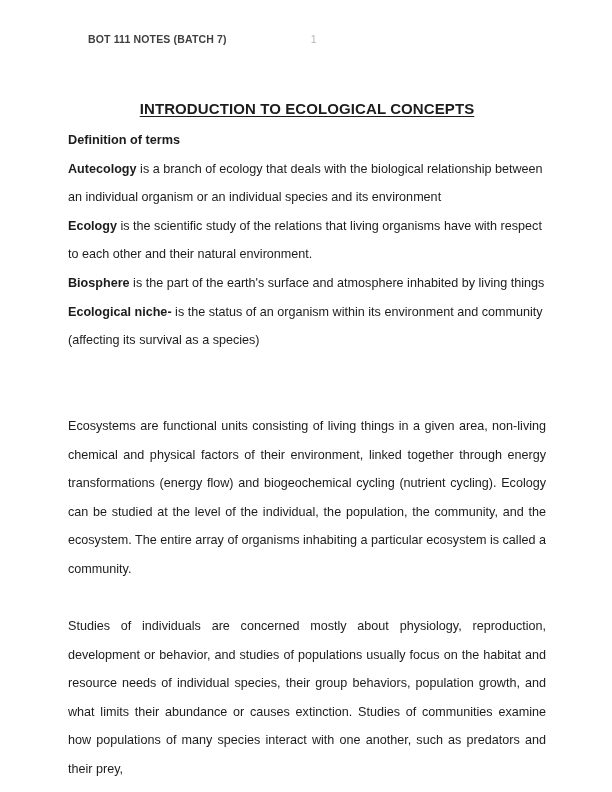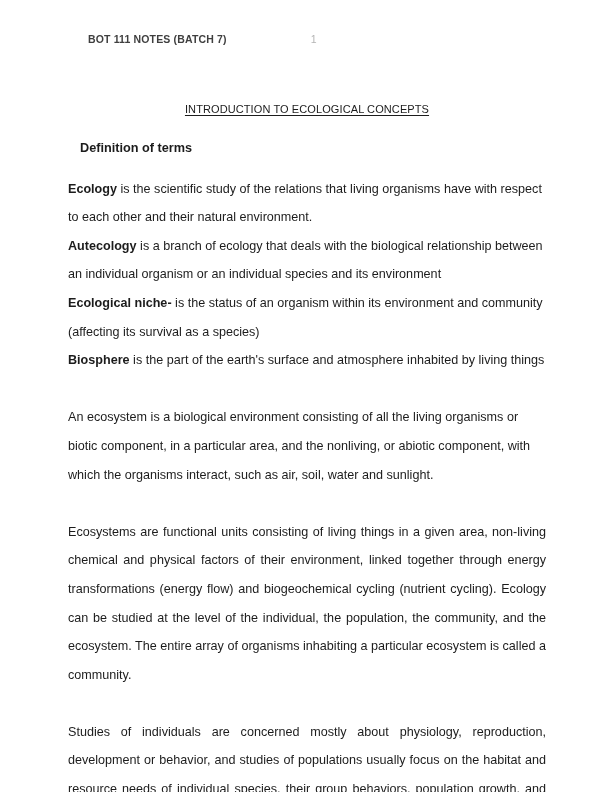--- a/index.html
+++ b/index.html
@@ -48,35 +48,35 @@
     top: 96px;
     left: 68px;
     width: 478px;
     color: #1c1c1c;
     font-size: 12.6px;
     line-height: 28.6px;
   }
 
   .doc-title {
     text-align: center;
-    font-weight: normal;
-    font-size: 11px;
+    font-weight: bold;
+    font-size: 15px;
     letter-spacing: 0.1px;
     margin: 0 0 4px 0;
     line-height: 26px;
   }
   .doc-title .u {
     text-decoration: underline;
     text-underline-offset: 2px;
   }
 
   .subhead {
     font-weight: bold;
     font-size: 12.7px;
-    margin: 12px;
+    margin: 0;
     line-height: 28.6px;
   }
 
   p.para {
     margin: 0;
     text-align: left;
   }
   p.para.justify {
     text-align: justify;
     text-justify: inter-word;
@@ -101,40 +101,39 @@
 
   <div class="content">
 
     <div class="doc-title">
       <span class="u">INTRODUCTION TO ECOLOGICAL CONCEPTS</span>
     </div>
 
     <div class="subhead">Definition of terms</div>
 
     <p class="para">
+      <span></span><b>Autecology</b><b></b><span> is a branch of ecology that deals with the biological relationship between an individual organism or an individual species and its environment</span>
+    </p>
+
+    <p class="para">
       <span></span><b>Ecology</b><b></b><span> is the scientific study of the relations that living organisms have with respect to each other and their natural environment.</span>
     </p>
 
+
     <p class="para">
-      <span></span><b>Autecology</b><b></b><span> is a branch of ecology that deals with the biological relationship between an individual organism or an individual species and its environment</span>
+      <span></span><b>Biosphere</b><b></b><span> is the part of the earth's surface and atmosphere inhabited by living things</span>
     </p>
-
 
     <p class="para">
       <span></span><b>Ecological niche</b><b>-</b><span> is the status of an organism within its environment and community (affecting its survival as a species)</span>
     </p>
 
-    <p class="para">
-      <span></span><b>Biosphere</b><b></b><span> is the part of the earth's surface and atmosphere inhabited by living things</span>
-    </p>
-
     <div class="spacer"></div>
 
 
-    <p class="para">An ecosystem is a biological environment consisting of all the living organisms or biotic component, in a particular area, and the nonliving, or abiotic component, with which the organisms interact, such as air, soil, water and sunlight.</p>
 
     <div class="spacer"></div>
 
     <p class="para justify">Ecosystems are functional units consisting of living things in a given area, non-living chemical and physical factors of their environment, linked together through energy transformations (energy flow) and biogeochemical cycling (nutrient cycling). Ecology can be studied at the level of the individual, the population, the community, and the ecosystem. The entire array of organisms inhabiting a particular ecosystem is called a community.</p>
 
     <div class="spacer"></div>
 
     <p class="para justify">Studies of individuals are concerned mostly about physiology, reproduction, development or behavior, and studies of populations usually focus on the habitat and resource needs of individual species, their group behaviors, population growth, and what limits their abundance or causes extinction. Studies of communities examine how populations of many species interact with one another, such as predators and their prey,</p>
 
   </div>

